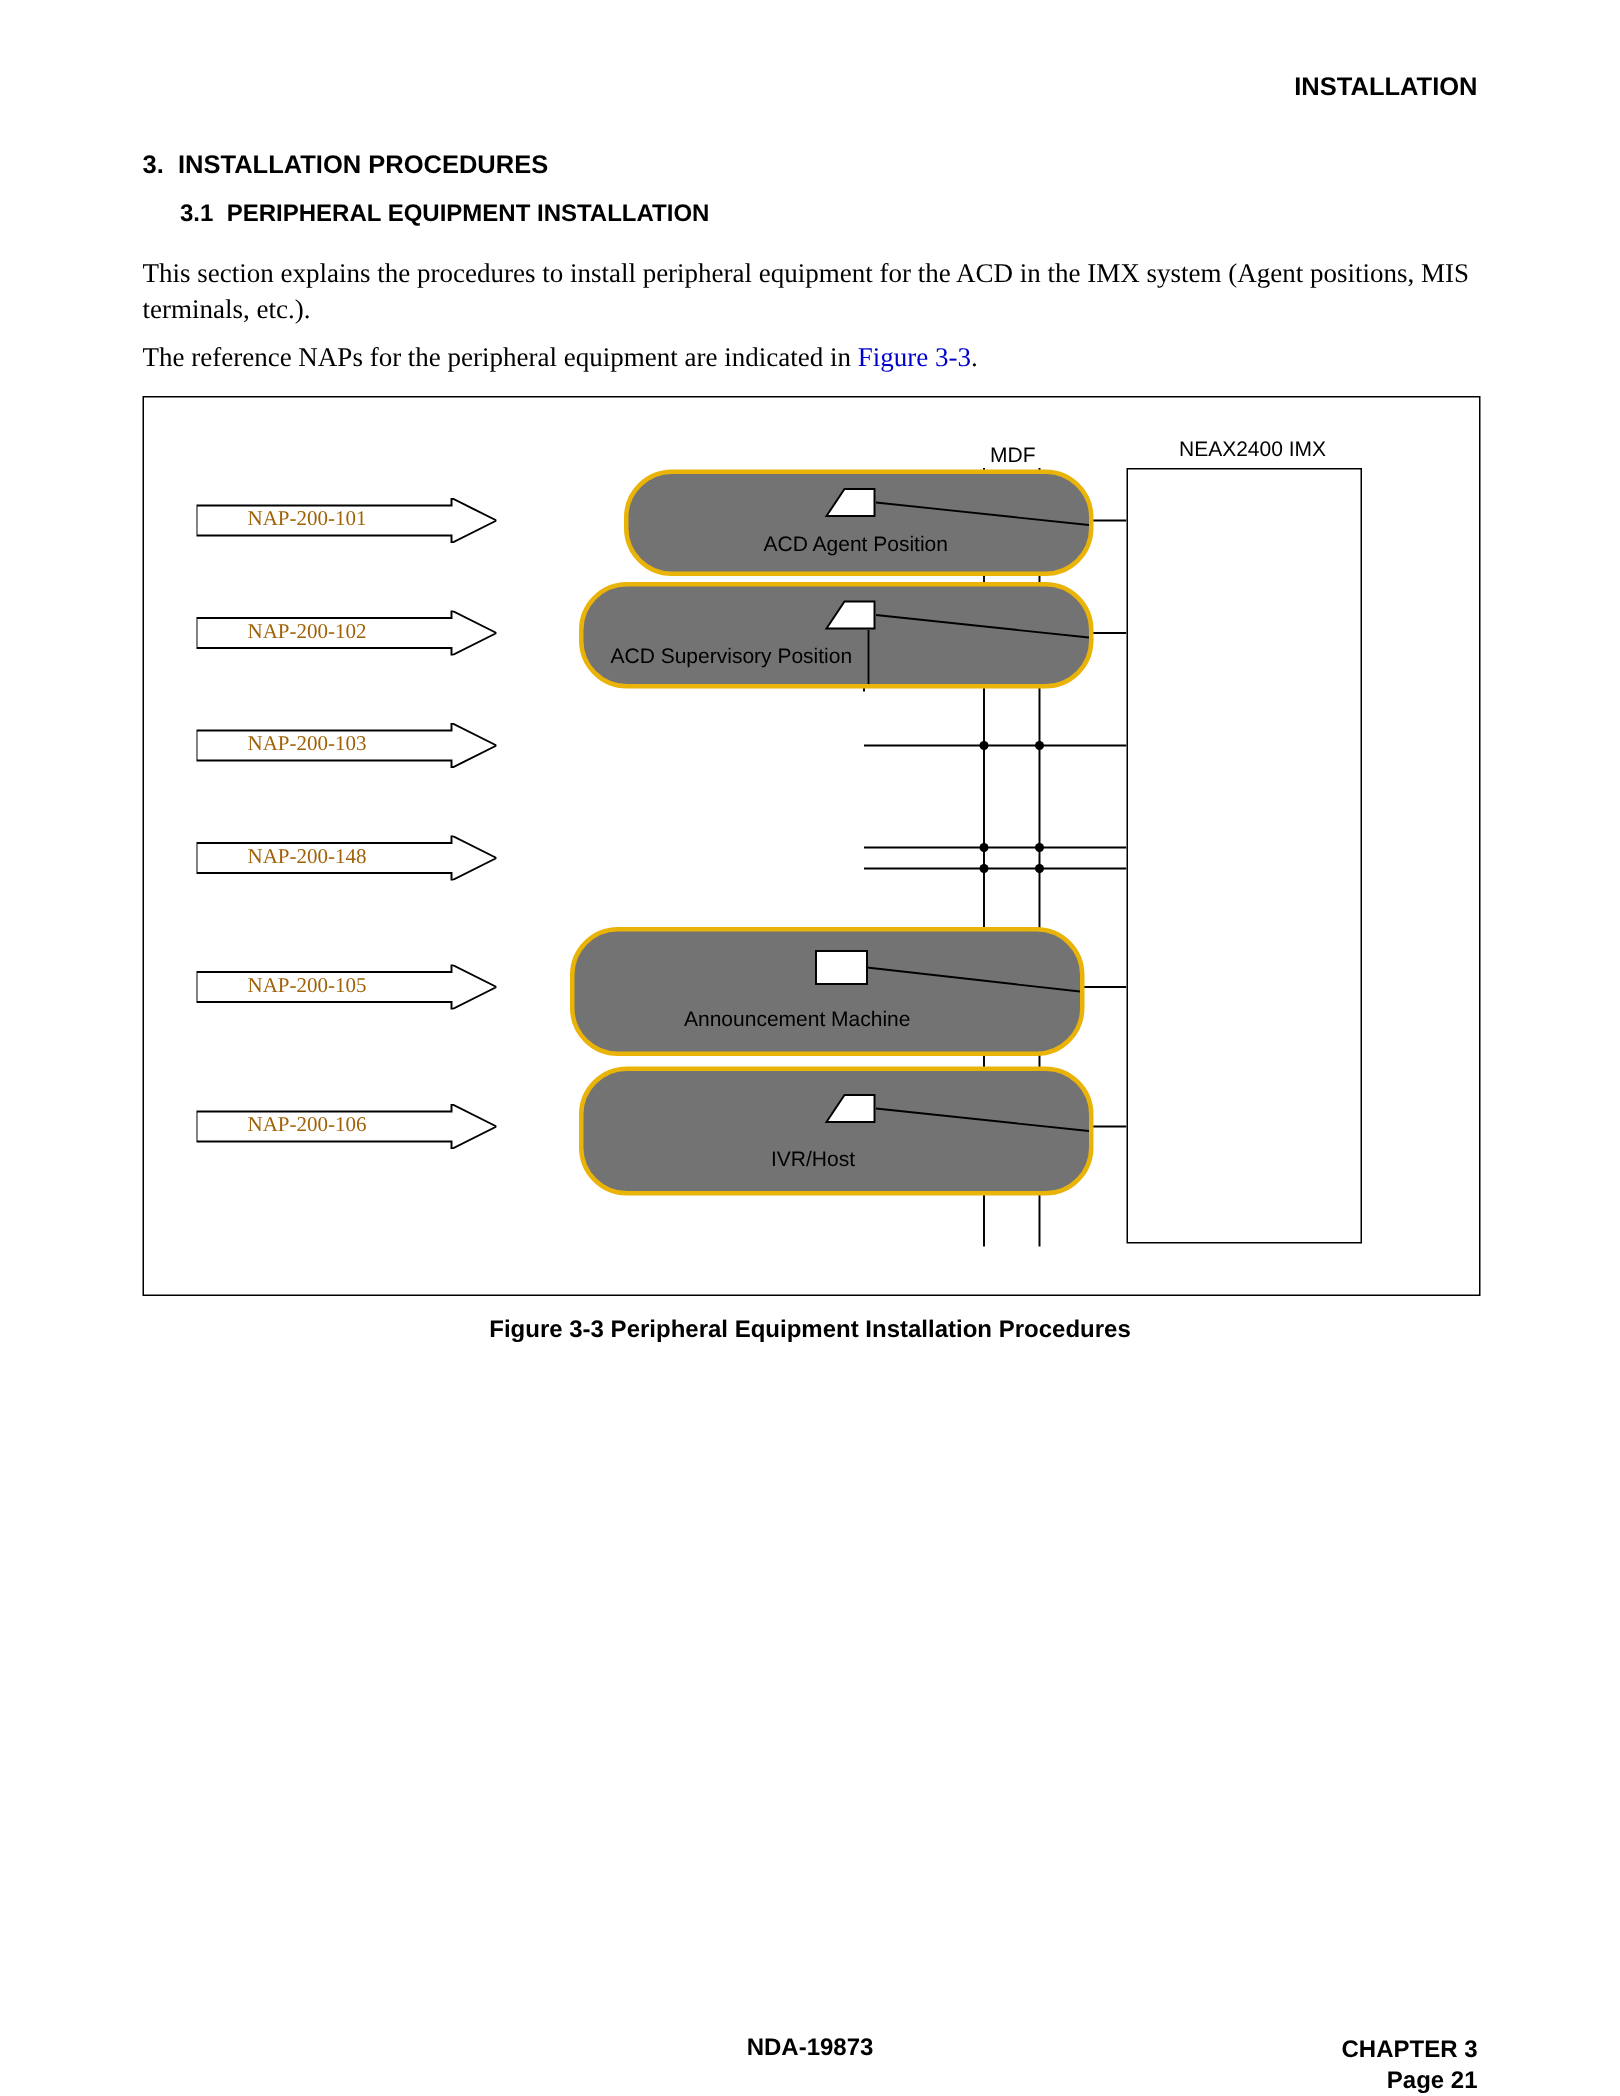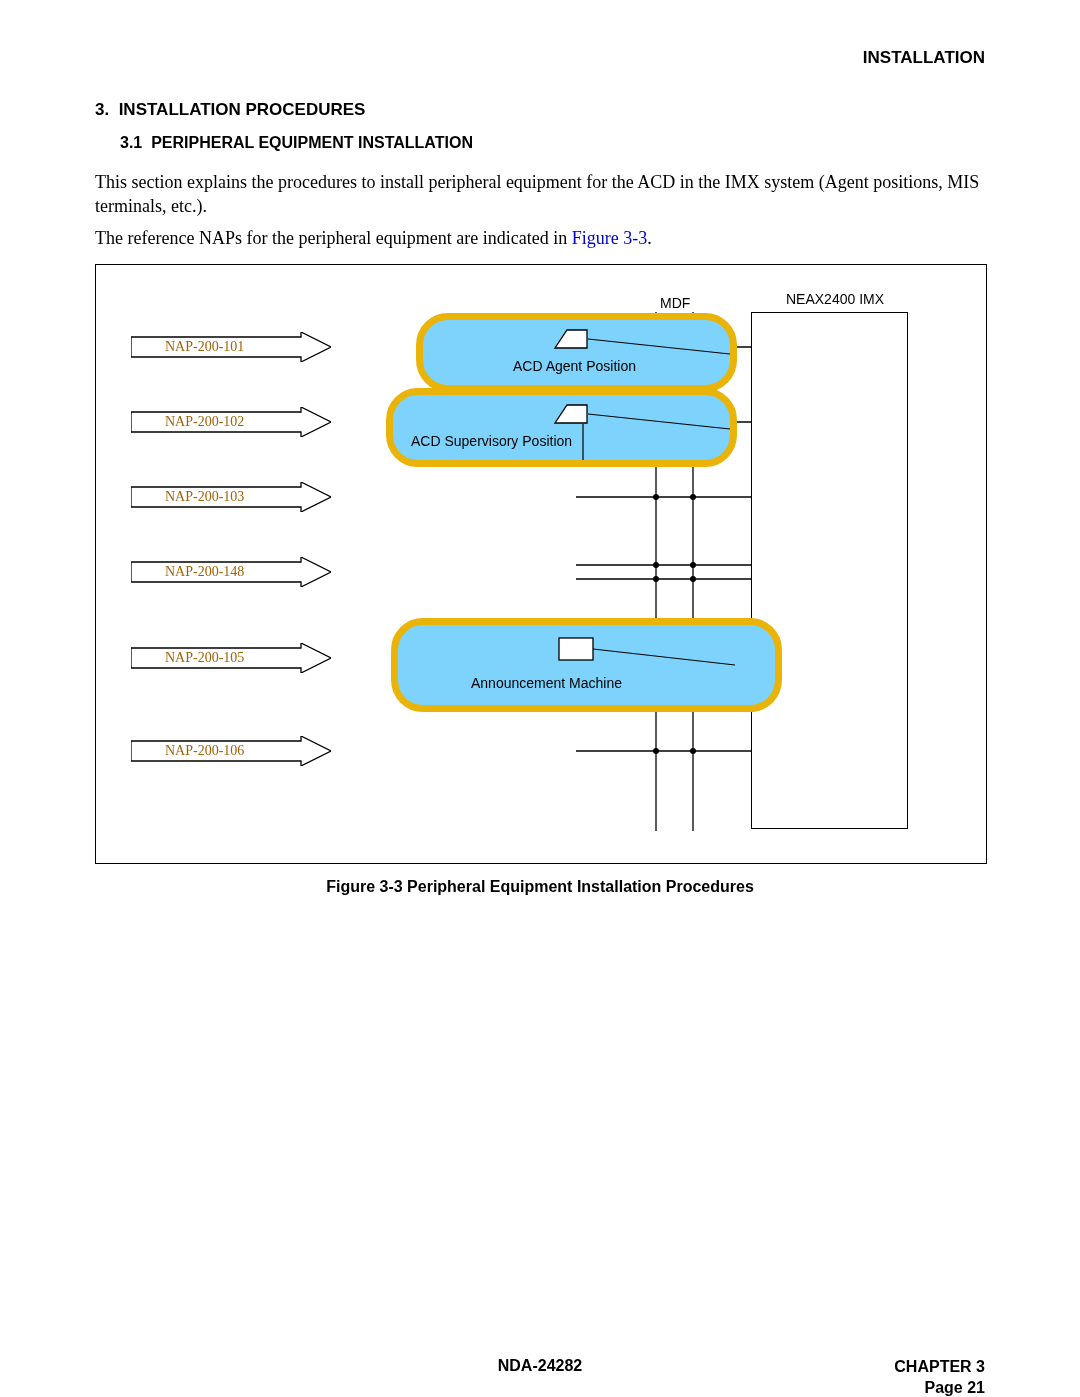--- a/index.html
+++ b/index.html
@@ -73,23 +73,23 @@
   .nap-arrow-text {
     position: absolute;
     top: 7px;
     left: 34px;
     color: #a16207;
     font-family: Liberation Serif, serif;
     font-size: 14px;
   }
   .pill {
     position: absolute;
-    border: 7px solid #eab308;
+    border: 3px solid #eab308;
     border-radius: 32px;
-    background: #7dd3fc;
+    background: #737373;
   }
   .pill-label {
     position: absolute;
     font-family: Arial, sans-serif;
     font-size: 14px;
     color: #000;
   }
   .mdf-label {
     position: absolute;
     top: 30px;
@@ -249,35 +249,44 @@
     <svg style="position:absolute;left:0;top:0;" width="337" height="65">
       <line x1="195" y1="19" x2="337" y2="34" stroke="#000" stroke-width="1.2"></line>
 
       <line x1="190" y1="29" x2="190" y2="65" stroke="#000" stroke-width="1.2"></line>
     </svg>
     <div class="pill-label" style="left:18px; top:38px;">ACD Supervisory Position</div>
   </div>
 
 
 
-  <div class="pill" style="top:353px; left:295px; width:337px; height:80px;padding-left:40px;">
+  <div class="pill" style="top:353px; left:284px; width:337px; height:80px;">
     <svg style="position:absolute;left:160px;top:12px;" width="36" height="24">
       <rect x="1" y="1" width="34" height="22" fill="#fff" stroke="#000" stroke-width="1.3"></rect>
     </svg>
     <svg style="position:absolute;left:0;top:0;" width="337" height="80">
       <line x1="195" y1="24" x2="337" y2="40" stroke="#000" stroke-width="1.2"></line>
     </svg>
     <div class="pill-label" style="left:73px; top:50px;">Announcement Machine</div>
   </div>
 
+  <div class="pill" style="top:446px; left:290px; width:337px; height:80px;">
+    <svg style="position:absolute;left:160px;top:14px;" width="36" height="22">
+      <polygon points="2,20 34,20 34,2 14,2" fill="#fff" stroke="#000" stroke-width="1.3"></polygon>
+    </svg>
+    <svg style="position:absolute;left:0;top:0;" width="337" height="80">
+      <line x1="195" y1="25" x2="337" y2="40" stroke="#000" stroke-width="1.2"></line>
+    </svg>
+    <div class="pill-label" style="left:125px; top:50px;">IVR/Host</div>
+  </div>
 
 </div>
 
 <div class="figure-caption">Figure 3-3   Peripheral Equipment Installation Procedures</div>
 
 <div class="footer">
-  <div class="footer-doc">NDA-24282</div>
+  <div class="footer-doc">NDA-19873</div>
   <div class="footer-right">
     <div>CHAPTER 3</div>
     <div>Page 21</div>
 
   </div>
 </div>
 
 </body></html>

